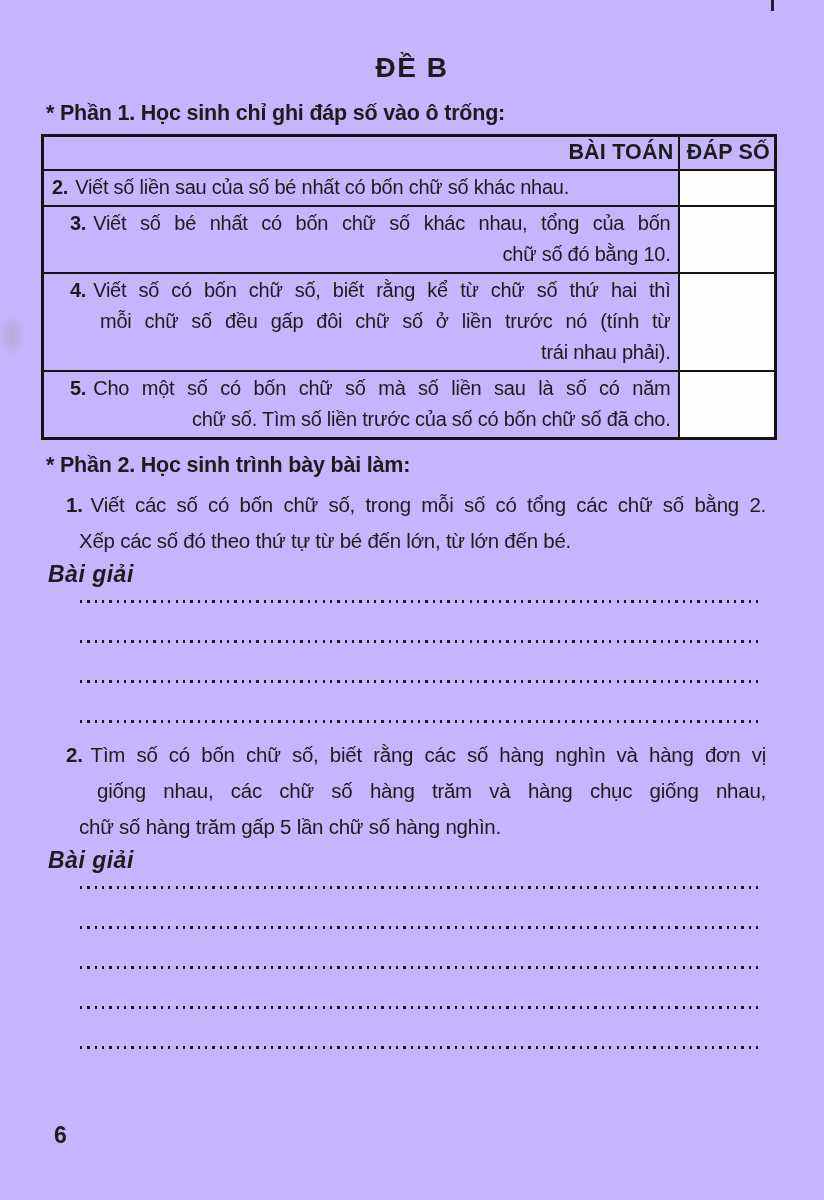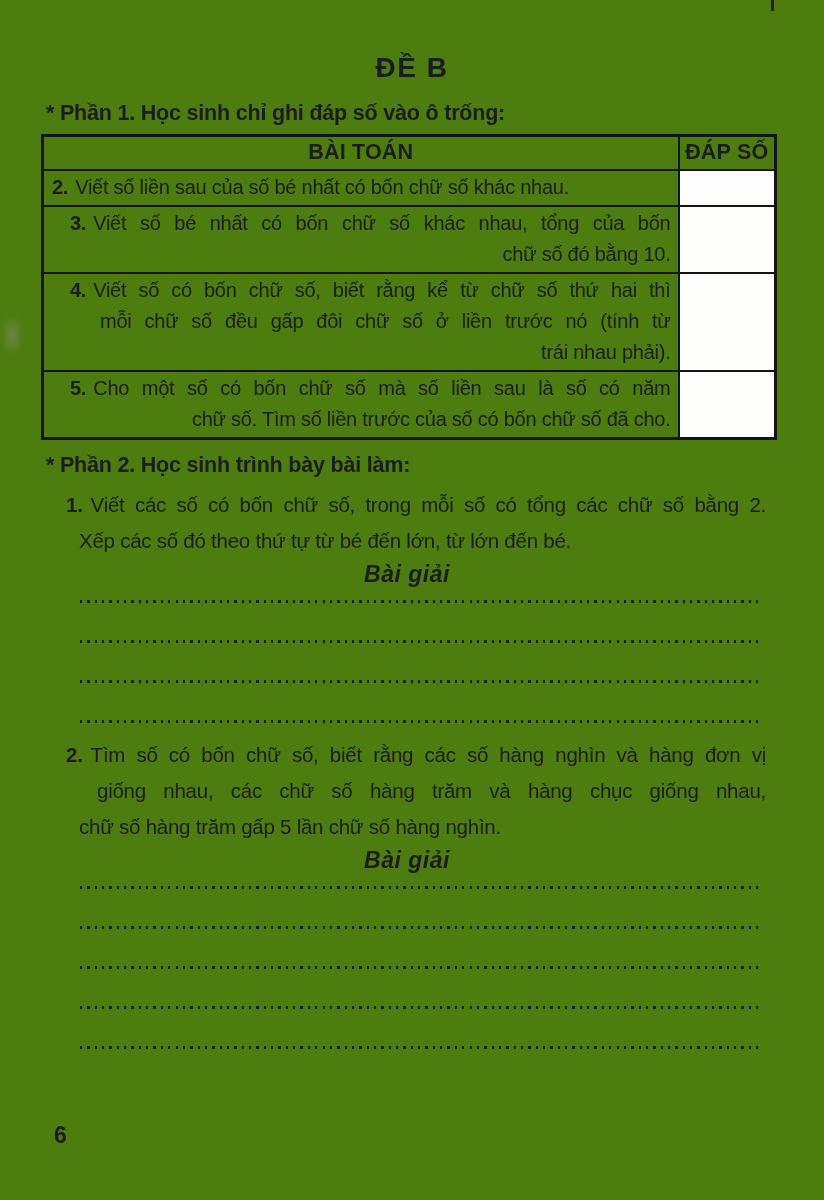--- a/index.html
+++ b/index.html
@@ -4,21 +4,21 @@
 <style>
   * { margin: 0; padding: 0; box-sizing: border-box; }
   html, body { background: #e9e9e9; }
   body { font-family: "Liberation Sans", sans-serif; }
 
   .page {
     position: relative;
     width: 824px;
     height: 1200px;
     margin: 0 auto;
-    background: #4d7c0f;
+    background: #c4b5fd;
     color: #1c1c1c;
     overflow: hidden;
   }
 
   
   .title {
     padding-top: 50px;
     text-align: center;
     font-size: 28px;
     line-height: 36px;
@@ -43,21 +43,21 @@
     border: 3px solid #141414;
   }
   .answer-table th, .answer-table td {
     border: 2.5px solid #141414;
     vertical-align: top;
   }
   .answer-table th {
     font-size: 21.5px;
     font-weight: 700;
     padding: 3px 4px 4px 4px;
-    text-align: center;
+    text-align: right;
     letter-spacing: 0.2px;
   }
   .a-col { width: 97px; }
   .q-cell {
     font-size: 20px;
     line-height: 31px;
     letter-spacing: -0.25px;
     padding: 1px 7px 2px 8px;
   }
   .q-num { font-weight: 700; margin-right: 7px; }
@@ -72,21 +72,21 @@
     font-size: 20.5px;
     line-height: 36px;
     letter-spacing: -0.25px;
   }
   .p-num { font-weight: 700; margin-right: 8px; }
   .p-line.cont { padding-left: 31px; }
 
   .solution-label {
     margin-left: 48px;
     width: 718px;
-    text-align: center;
+    text-align: left;
     font-size: 23px;
     line-height: 30px;
     font-weight: 700;
     font-style: italic;
     letter-spacing: 0.5px;
   }
 
   
   .lines-block { margin-left: 80px; width: 684px; }
   .dot-line { position: relative; height: 40px; }

